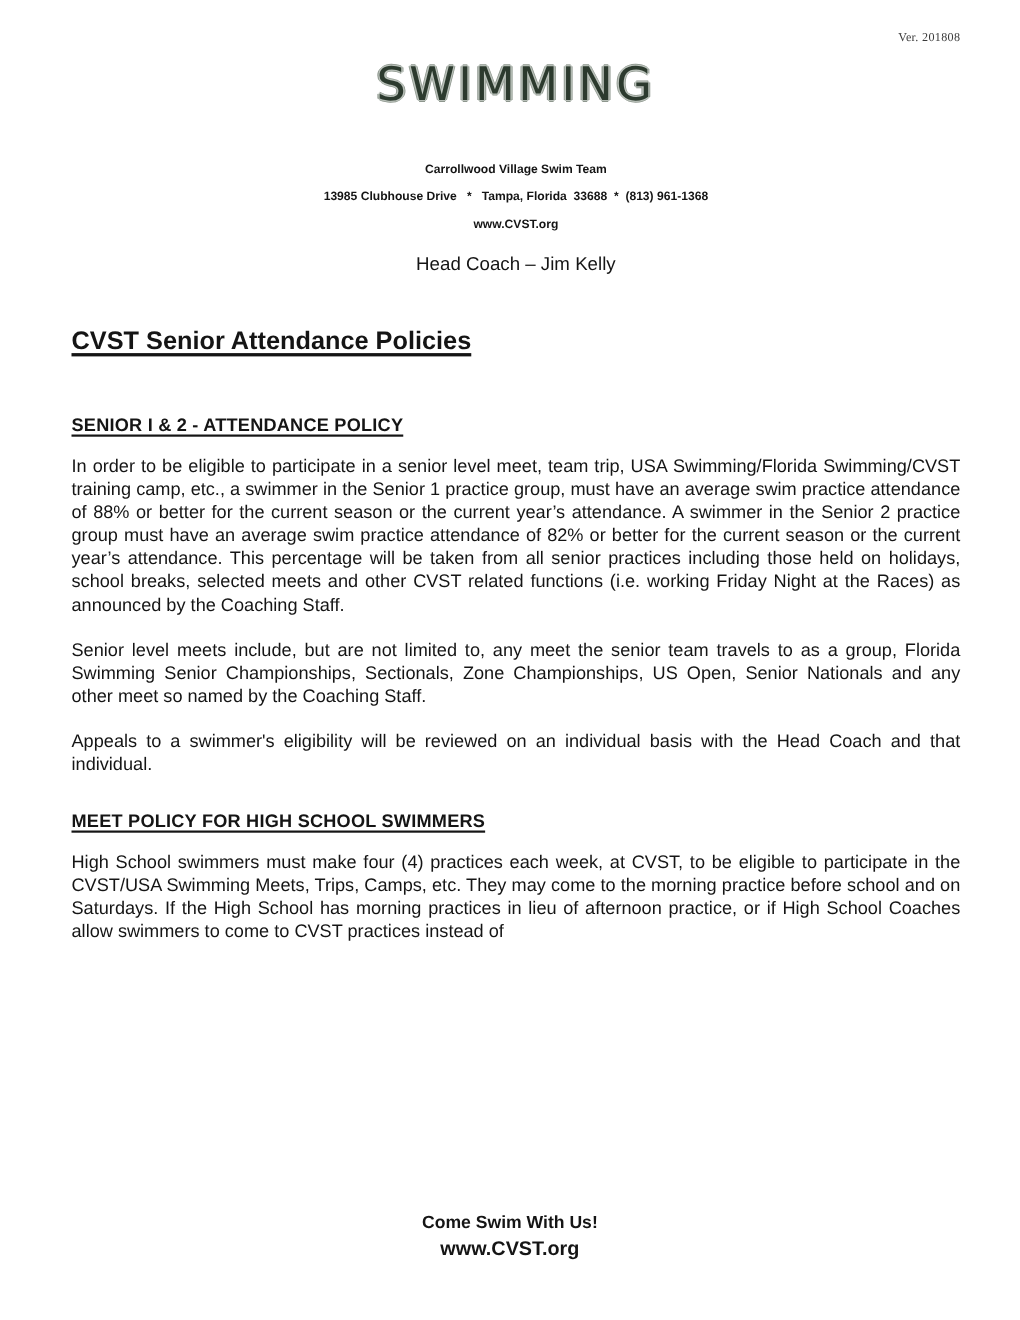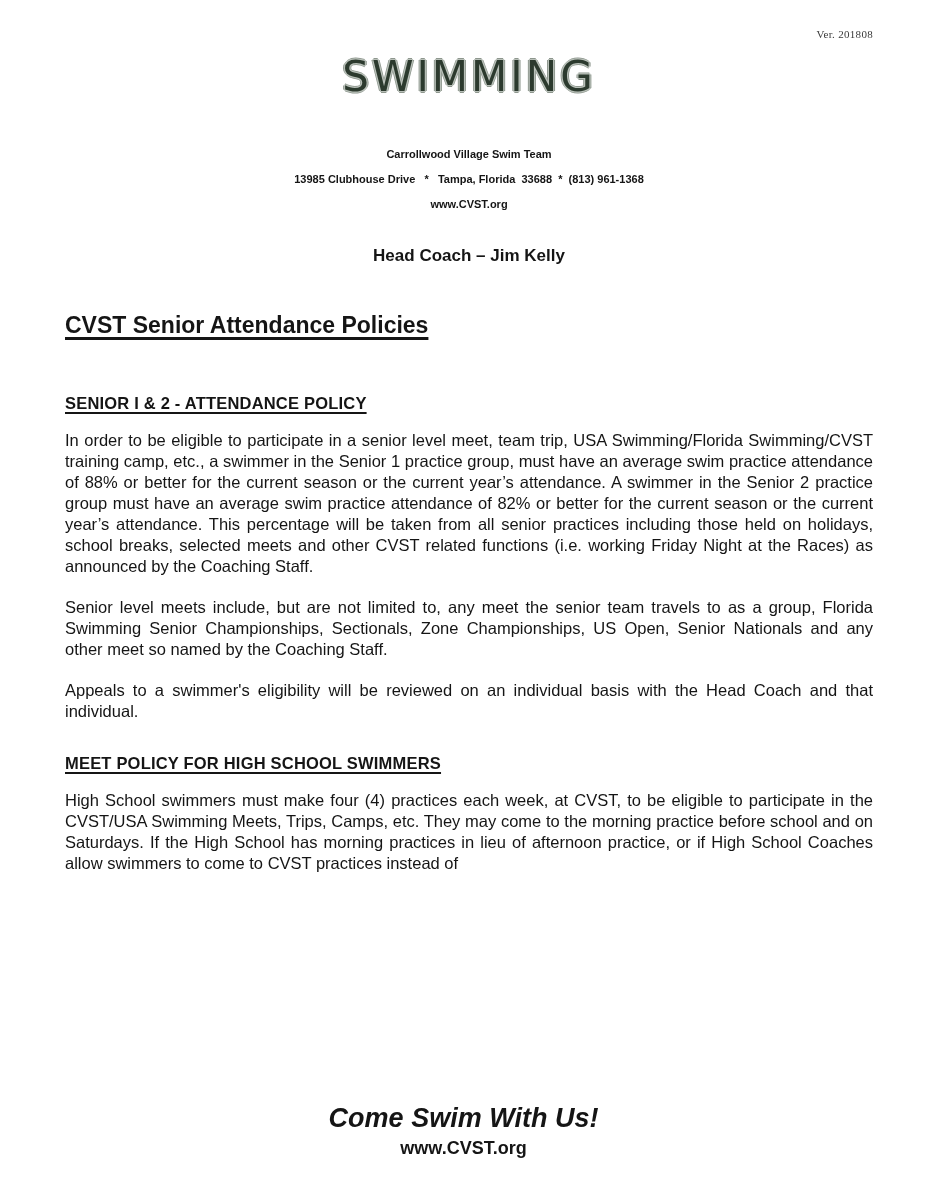--- a/index.html
+++ b/index.html
@@ -59,23 +59,23 @@
   .contact {
     text-align: center;
     margin-top: 44px;
     font-weight: bold;
     font-size: 11px;
     line-height: 25px;
   }
   .contact .address { white-space: pre-wrap; }
   .head-coach {
     text-align: center;
-    font-weight: bold;
+    font-weight: normal;
     font-size: 17px;
-    margin-top: 29px;
+    margin-top: 13px;
   }
   
   .doc-title {
     margin-top: 46px;
     font-size: 23px;
     font-weight: bold;
     text-decoration: underline;
     text-decoration-thickness: 3px;
     text-underline-offset: 4px;
   }
@@ -99,23 +99,22 @@
   .para + .para { margin-top: 20px; }
   
   .footer {
     position: absolute;
     left: 0;
     right: 0;
     top: 1103px;
     text-align: center;
   }
   .footer .tagline {
-    font-size: 27px;
+    font-size: 16px;
     font-weight: bold;
-    font-style: italic;
   }
   .footer .site {
     font-size: 18px;
     font-weight: bold;
     margin-top: 4px;
   }
 </style>
 </head>
 <body>
 

